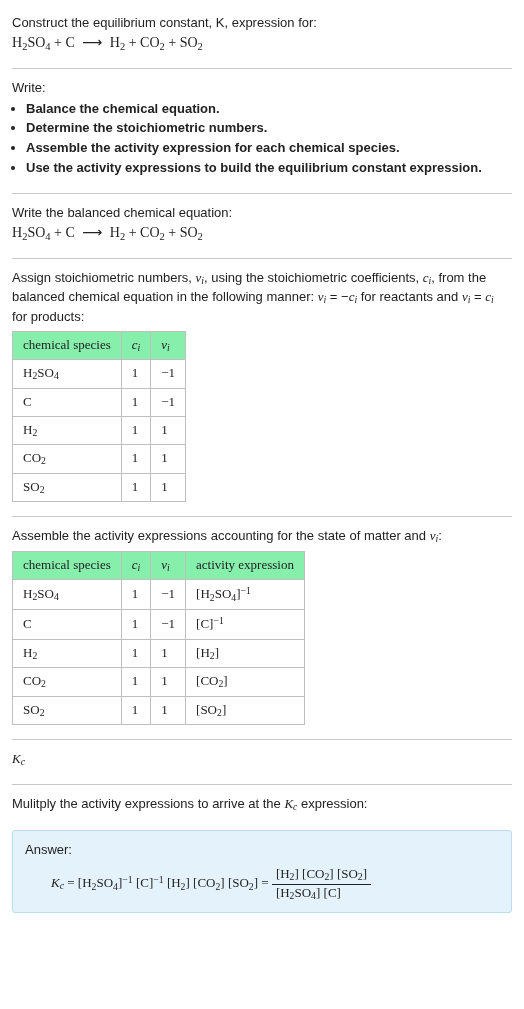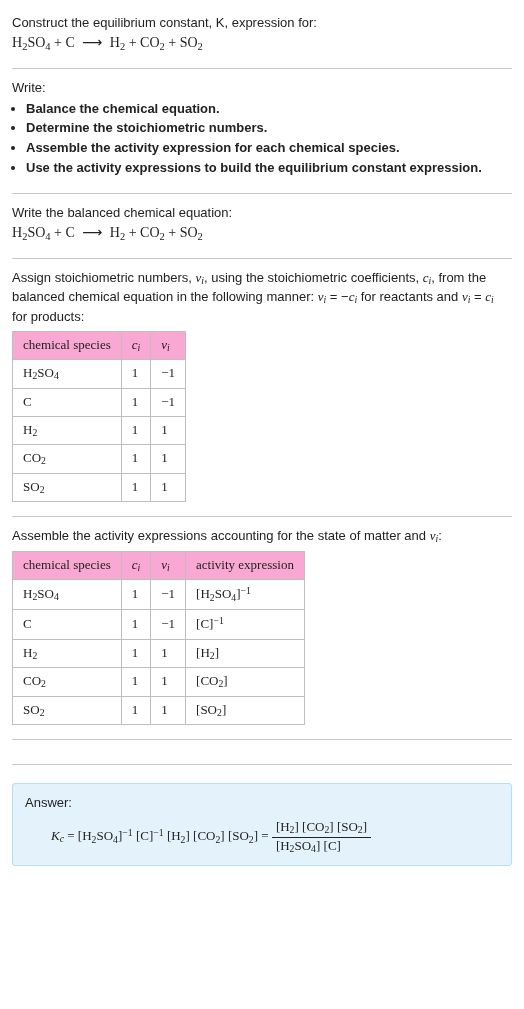--- a/index.html
+++ b/index.html
@@ -22,27 +22,27 @@
   ul.plan { margin: 2px 0 0 0; padding-left: 14px; list-style: disc; font-weight: bold; }
   ul.plan li { margin-bottom: 1px; }
   table.data { border-collapse: collapse; margin-top: 4px; }
   table.data th, table.data td {
     border: 1px solid #bfbfbf;
     padding: 4px 10px;
     text-align: left;
     font-size: 13px;
     font-family: "Cambria Math","Times New Roman",serif;
   }
-  table.data th { font-weight: normal; background: #f9a8d4; }
+  table.data th { font-weight: normal; background: #86efac; }
   .answerbox {
     background: #e4f2fb;
     border: 1px solid #bcdcef;
     border-radius: 3px;
     padding: 10px 12px;
-    margin-top: 8px;
+    margin-top: 16px;
   }
   .frac {
     display: inline-block;
     vertical-align: middle;
     text-align: left;
     font-family: "Cambria Math","Times New Roman",serif;
   }
   .frac .num { display:block; border-bottom: 1px solid #222; padding: 0 4px; line-height:1.25; }
   .frac .den { display:block; padding: 0 4px; line-height:1.25; }
   .math { font-family: "Cambria Math","Times New Roman",serif; }
@@ -165,25 +165,29 @@
           <td>1</td>
           <td class="math">[SO<sub>2</sub>]</td>
         </tr>
   </tbody>
     </table>
 </div>
 
 <div class="rule"></div>
 
 <div class="block">
+  <div class="math"><span class="ital">K<sub>c</sub></span></div>
 </div>
 
 <div class="rule"></div>
 
 <div class="block">
+  <div>
+    Mulitply the activity expressions to arrive at the <span class="ital">K<sub>c</sub></span> expression:
+  </div>
   <div class="answerbox">
     <div>Answer:</div>
     <div class="math" style="margin-top:6px; padding-left:26px;">
       <span class="ital">K<sub>c</sub></span> = [H<sub>2</sub>SO<sub>4</sub>]<sup>−1</sup> [C]<sup>−1</sup> [H<sub>2</sub>] [CO<sub>2</sub>] [SO<sub>2</sub>] =
       <span class="frac">
         <span class="num">[H<sub>2</sub>] [CO<sub>2</sub>] [SO<sub>2</sub>]</span>
         <span class="den">[H<sub>2</sub>SO<sub>4</sub>] [C]</span>
       </span>
     </div>
   </div>

